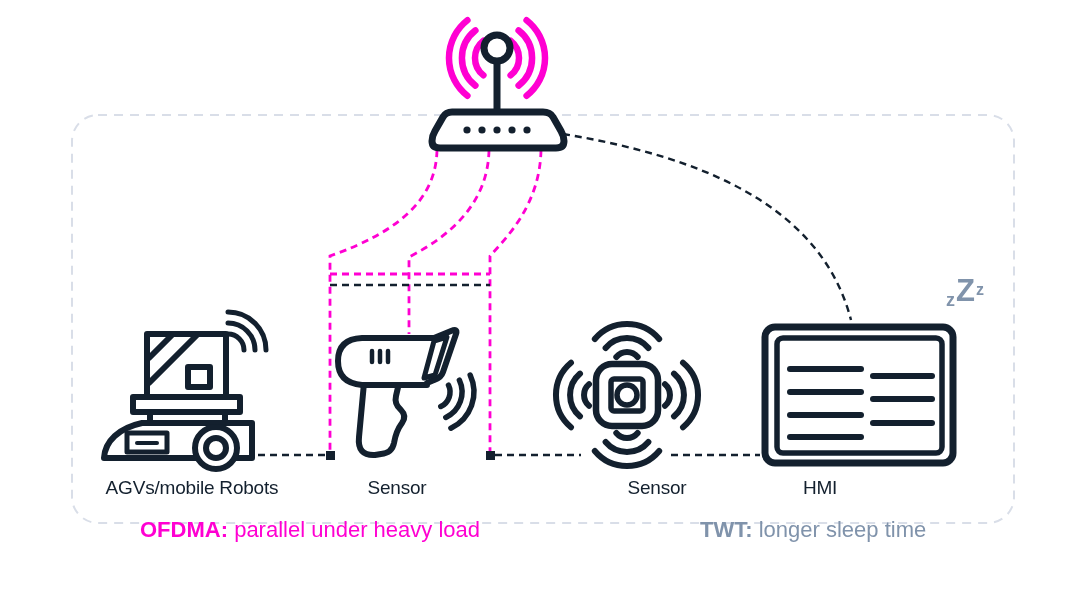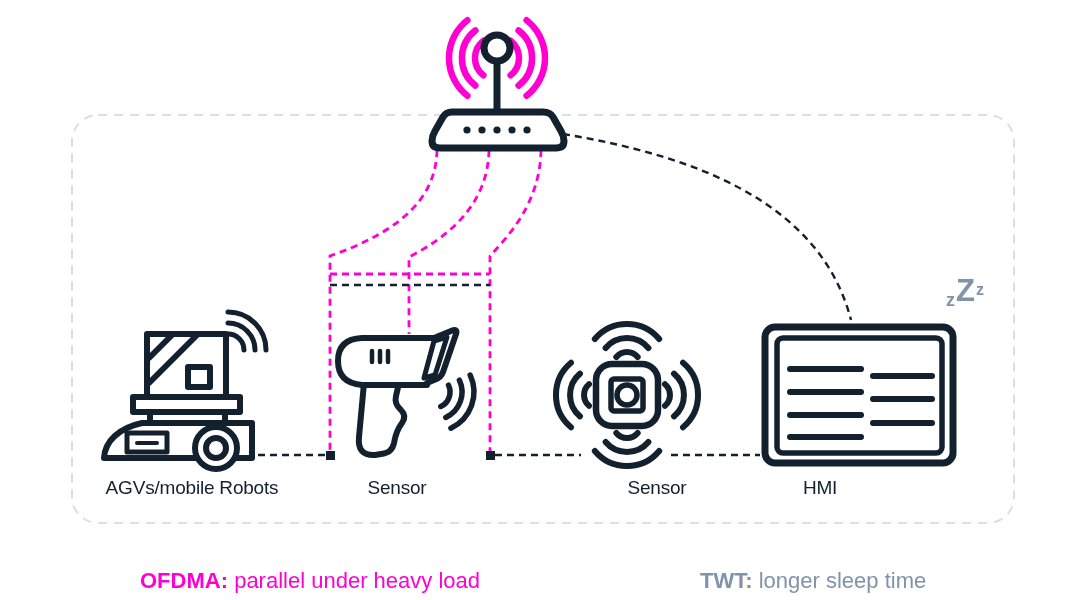--- a/index.html
+++ b/index.html
@@ -15,21 +15,21 @@
   .fi  { fill:var(--ink,#13202e); stroke:none; }
   .mag { stroke:var(--accent-magenta,#ff00d2); }
   .dashb { fill:none; stroke:var(--ink,#13202e); stroke-width:2.4; stroke-dasharray:7 5; }
   .dashm { fill:none; stroke:var(--accent-magenta,#ff00d2); stroke-width:2.8; stroke-dasharray:7 5; }
   .frame { fill:none; stroke:var(--border-dash,#d9dee8); stroke-width:2; stroke-dasharray:9 7; }
 
   .device-label {
     position:absolute; transform:translateX(-50%); top:477px;
     font-size:19px; letter-spacing:-0.2px; color:var(--ink,#13202e); white-space:nowrap;
   }
-  .caption { position:absolute; top:568px; font-size:22px; white-space:nowrap;text-align:center; }
+  .caption { position:absolute; top:517px; font-size:22px; white-space:nowrap;text-align:center; }
   .caption .term { font-weight:bold; }
   .caption .desc { margin-left:0.28em; }
   .caption.ofdma { left:140px; color:var(--accent-magenta,#ff00d2); }
   .caption.twt   { left:700px; color:var(--muted-slate,#8093ab); }
 
   .sleep {
     position:absolute; left:946px; top:275px; display:flex; align-items:flex-start;
     color:var(--muted-slate,#8093ab); font-weight:bold; line-height:1;
   }
   .sleep .z1 { font-size:18px; margin-top:16px; }

